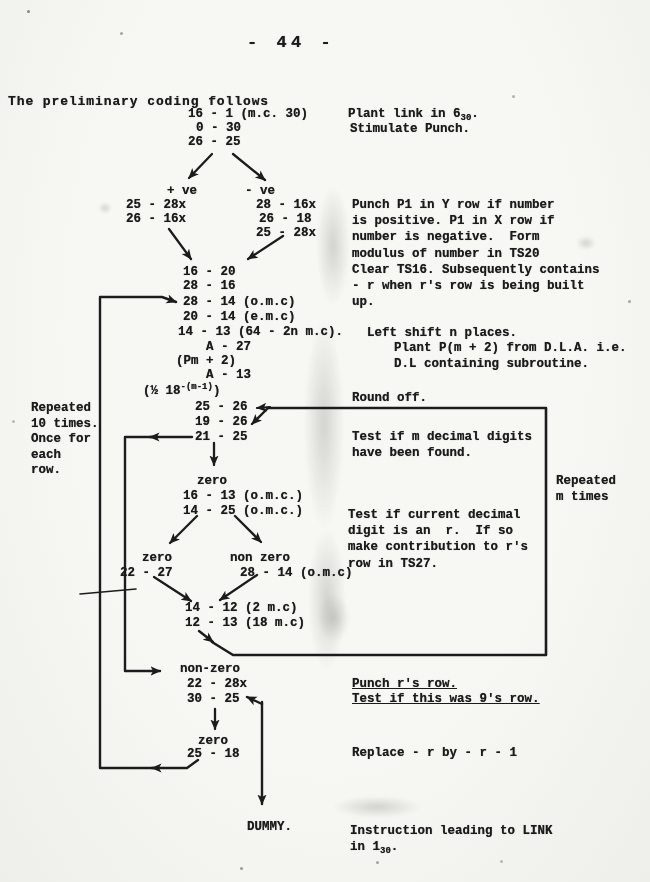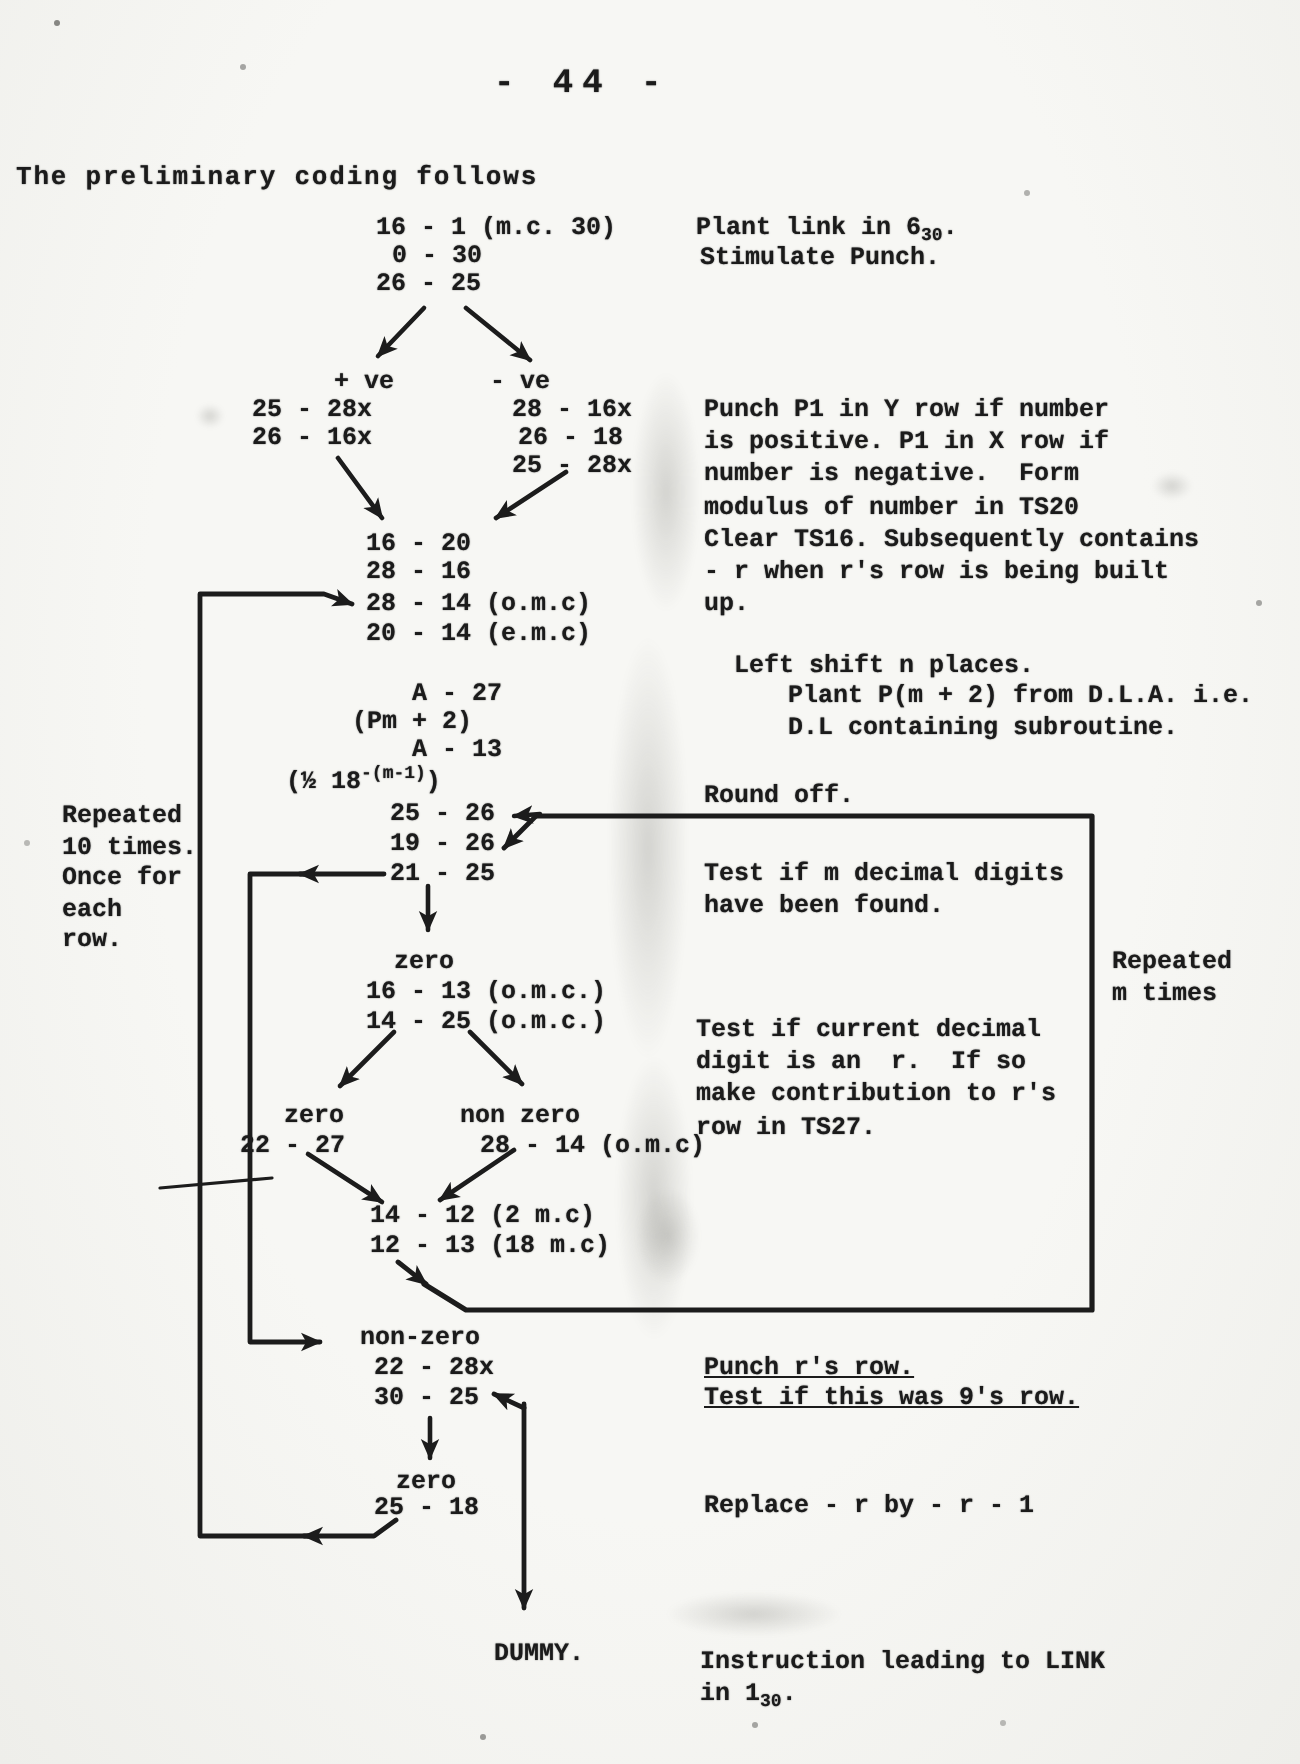--- a/index.html
+++ b/index.html
@@ -68,21 +68,21 @@
     <path d="M270,407 L257,408" stroke-width="2.2" marker-end="url(#ah)"></path>
 
     <path d="M215,709 L215,729" stroke-width="2.3" marker-end="url(#ah)"></path>
     <path d="M262,704 L247,697" stroke-width="2.4" marker-end="url(#ah)"></path>
     <path d="M262,702 L262,804" stroke-width="2.4" marker-end="url(#ah)"></path>
 
     <path d="M80,594 L136,589" stroke-width="1.6"></path>
   </svg>
 
   <div class="t pgnum" style="left:247px;top:36px;">- 44 -</div>
-  <div class="t intro" style="left:8px;top:82px;text-align:center;">The preliminary coding follows</div>
+  <div class="t intro" style="left:8px;top:95px;text-align:center;">The preliminary coding follows</div>
 
   <div class="t" style="left:188px;top:107px;">16 - 1 (m.c. 30)</div>
   <div class="t" style="left:196px;top:121px;">0 - 30</div>
   <div class="t" style="left:188px;top:135px;">26 - 25</div>
   <div class="t" style="left:348px;top:107px;"><span>Plant link in 6</span><span class="sub">30</span><span>.</span></div>
   <div class="t" style="left:350px;top:122px;">Stimulate Punch.</div>
 
   <div class="t" style="left:167px;top:184px;">+ ve</div>
   <div class="t" style="left:245px;top:184px;">- ve</div>
   <div class="t" style="left:126px;top:198px;">25 - 28x</div>
@@ -95,20 +95,21 @@
 number is negative.  Form
 modulus of number in TS20
 Clear TS16. Subsequently contains
 - r when r's row is being built
 up.</div>
 
   <div class="t" style="left:183px;top:265px;">16 - 20</div>
   <div class="t" style="left:183px;top:279px;">28 - 16</div>
   <div class="t" style="left:183px;top:295px;">28 - 14 (o.m.c)</div>
   <div class="t" style="left:183px;top:310px;">20 - 14 (e.m.c)</div>
+  <div class="t" style="left:178px;top:325px;">14 - 13 (64 - 2n m.c).</div>
   <div class="t" style="left:206px;top:340px;">A - 27</div>
   <div class="t" style="left:176px;top:354px;">(Pm + 2)</div>
   <div class="t" style="left:206px;top:368px;">A - 13</div>
   <div class="t" style="left:143px;top:380px;"><span>(½ 18</span><span class="sup">-(m-1)</span><span>)</span></div>
   <div class="t" style="left:195px;top:400px;">25 - 26</div>
   <div class="t" style="left:195px;top:415px;">19 - 26</div>
   <div class="t" style="left:195px;top:430px;">21 - 25</div>
   <div class="t" style="left:367px;top:326px;">Left shift n places.</div>
   <div class="t blk" style="left:364px;top:341px;line-height:15.5px;margin-left:30px;">Plant P(m + 2) from D.L.A. i.e.
 D.L containing subroutine.</div>

